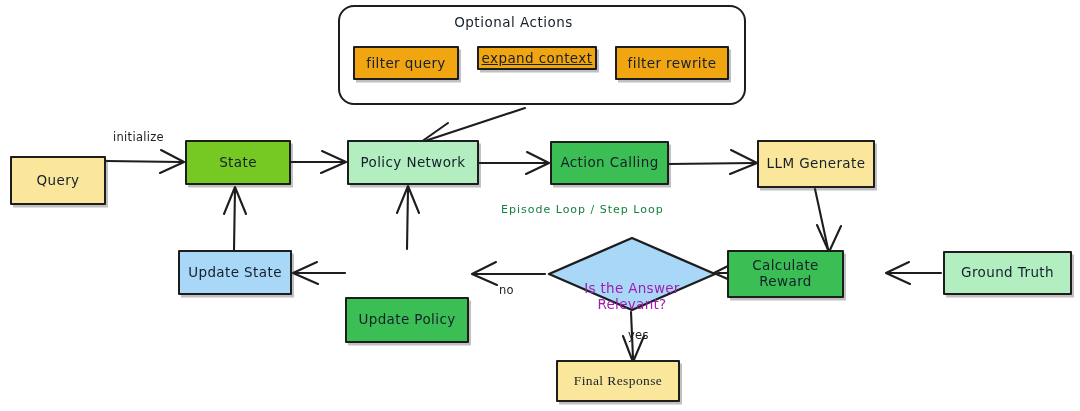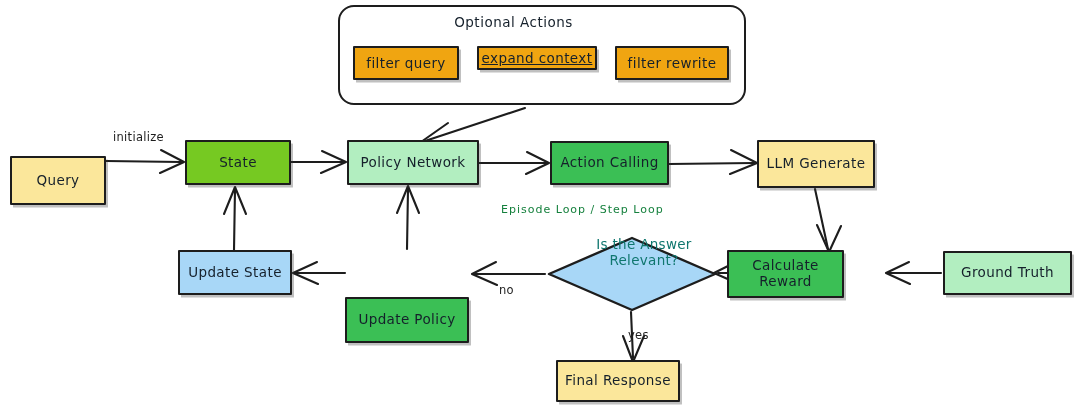--- a/index.html
+++ b/index.html
@@ -66,23 +66,23 @@
   }
 
   .diamond{
     position:absolute;
     width:170px;height:76px;
   }
   .diamond .dshape{
     position:absolute;left:0;top:0;width:100%;height:100%;
   }
   .diamond .dlabel{
-    position:absolute;left:12px;top:0;width:100%;height:100%;
-    display:flex;align-items:flex-start;justify-content:center;
-    text-align:center;font-size:13.5px;color:#0f766e;
+    position:absolute;left:0;top:0;width:100%;height:100%;
+    display:flex;align-items:flex-end;justify-content:center;
+    text-align:center;font-size:13.5px;color:#a21caf;
     letter-spacing:.3px;line-height:1.2;
   }
 
   .elabel{
     position:absolute;
     font-size:11.5px;
     color:#1d1d1d;
     letter-spacing:.3px;
     white-space:nowrap;
   }
@@ -186,21 +186,21 @@
   </div>
 
   <div class="node n-reward" style="left:727px;top:250px;width:117px;height:48px;">
     <span>Calculate Reward</span>
   </div>
 
   <div class="node n-truth" style="left:943px;top:251px;width:129px;height:44px;">
     <span>Ground Truth</span>
   </div>
 
-  <div class="node n-final" style="left:556px;top:360px;width:124px;height:42px;">
+  <div class="node n-final" style="left:556px;top:360px;width:124px;height:42px;font-family:Liberation Serif, serif;">
     <span>Final Response</span>
   </div>
 
   <div class="diamond" style="left:547px;top:236px;">
     <svg class="dshape" viewBox="0 0 170 76">
       <polygon points="85,2 168,38 85,74 2,38" fill="#a8d7f7" stroke="#1d1d1d" stroke-width="2.4" stroke-linejoin="round"></polygon>
     </svg>
     <div class="dlabel">
       <div>
         <div>Is the Answer</div>

